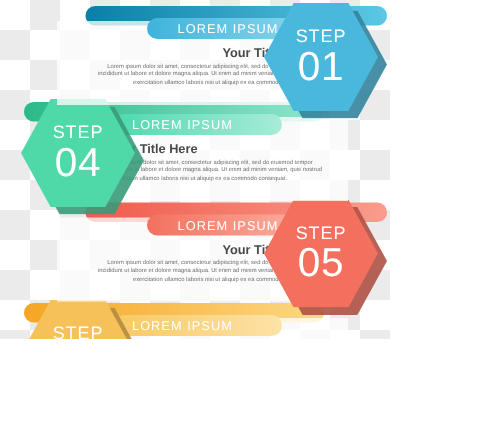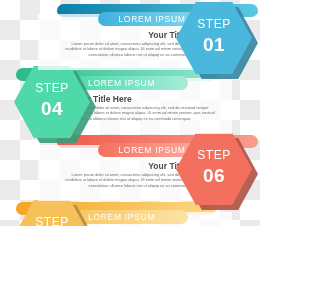--- a/index.html
+++ b/index.html
@@ -157,23 +157,23 @@
     align-items: center;
     justify-content: center;
     color: #ffffff;
   }
   .hex-step {
     font-size: 12px;
     letter-spacing: .6px;
     line-height: 13px;
   }
   .hex-num {
-    font-size: 19px;
+    font-size: 27px;
     line-height: 27px;
-    font-weight: 700;
+    font-weight: 400;
     letter-spacing: .5px;
   }
 </style>
 </head>
 <body>
 
 <div id="canvas">
 
   <div class="step step-1">
     <div class="ribbon ribbon-r" style="background: linear-gradient(to right, rgb(11, 127, 168), rgb(91, 200, 228));"></div>
@@ -211,21 +211,21 @@
     <div class="ribbon ribbon-r" style="background: linear-gradient(to right, rgb(239, 91, 76), rgb(250, 156, 140));"></div>
     <div class="ribbon-shade ribbon-r" style="background: linear-gradient(to right, rgb(239, 91, 76), rgb(250, 156, 140));"></div>
     <div class="card card-r"></div>
     <div class="pill pill-r" style="background: linear-gradient(to right, rgb(244, 112, 94), rgb(252, 179, 164));">LOREM IPSUM</div>
     <div class="title title-r">Your Title Here</div>
     <div class="body body-r">Lorem ipsum dolor sit amet, consectetur adipiscing elit, sed do eiusmod tempor incididunt ut labore et dolore magna aliqua. Ut enim ad minim veniam, quis nostrud exercitation ullamco laboris nisi ut aliquip ex ea commodo consequat.</div>
     <div class="hex-wrap hex-wrap-r">
       <div class="hex hex-back" style="background: rgb(244, 112, 94);"></div>
       <div class="hex hex-front" style="background: rgb(244, 112, 94);">
         <div class="hex-step">STEP</div>
-        <div class="hex-num">06</div>
+        <div class="hex-num">05</div>
       </div>
     </div>
   </div>
 
   <div class="step step-4">
     <div class="ribbon ribbon-l" style="background: linear-gradient(to right, rgb(245, 166, 35), rgb(252, 216, 132));"></div>
     <div class="ribbon-shade ribbon-l" style="background: linear-gradient(to right, rgb(245, 166, 35), rgb(252, 216, 132));"></div>
     <div class="card card-l"></div>
     <div class="pill pill-l" style="background: linear-gradient(to right, rgb(248, 200, 98), rgb(253, 227, 168));">LOREM IPSUM</div>
     <div class="title title-l">Your Title Here</div>

